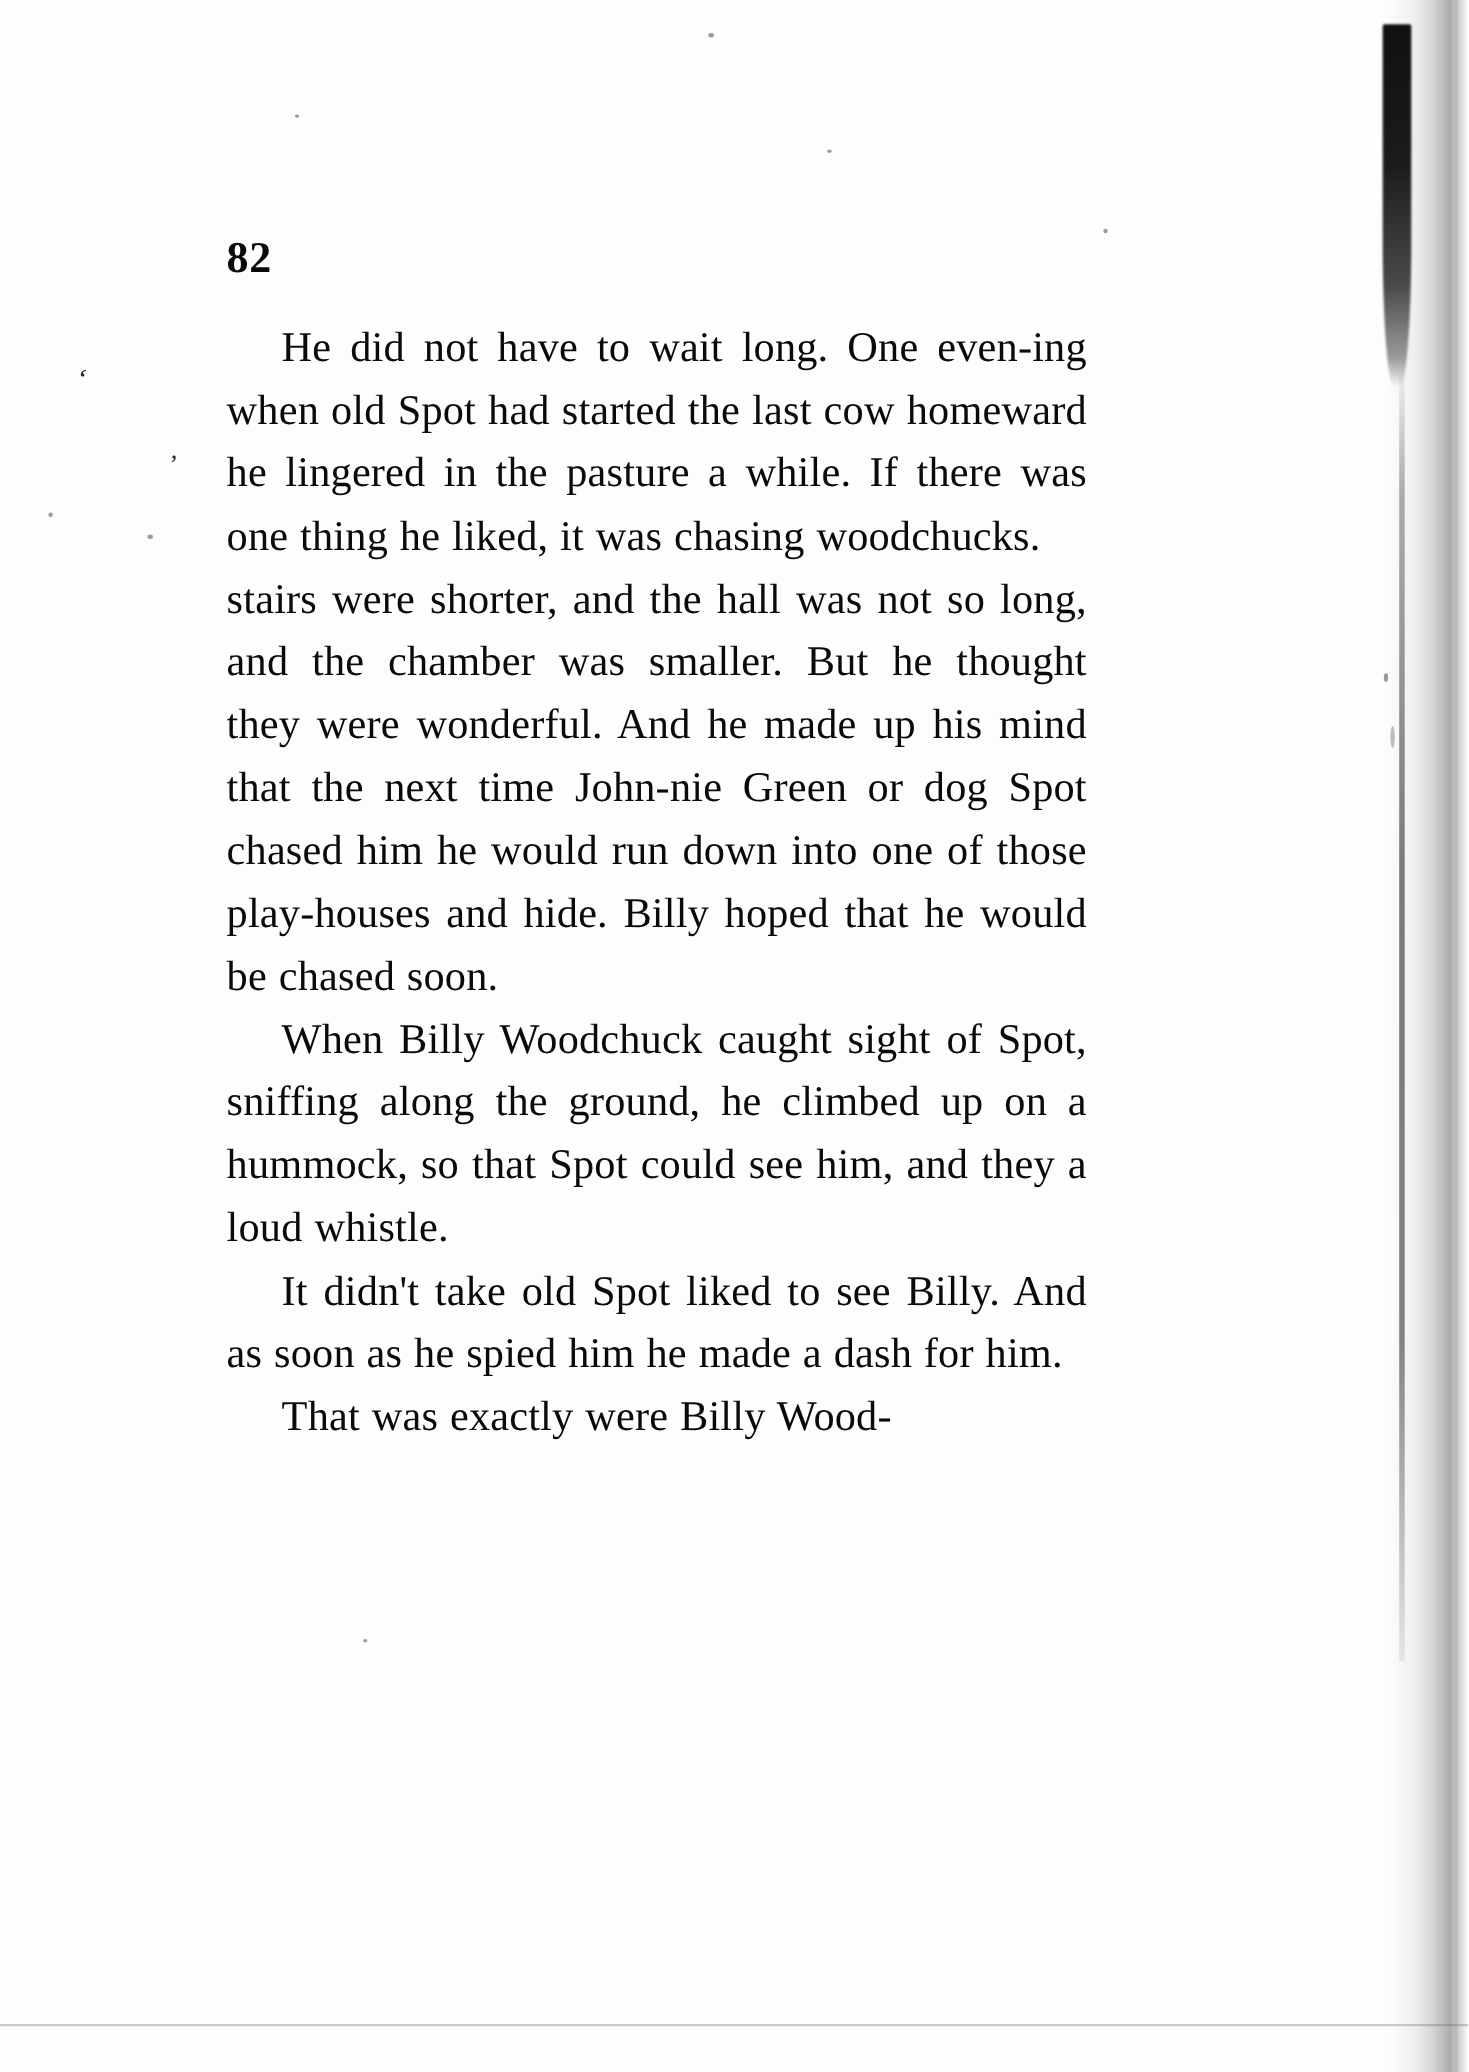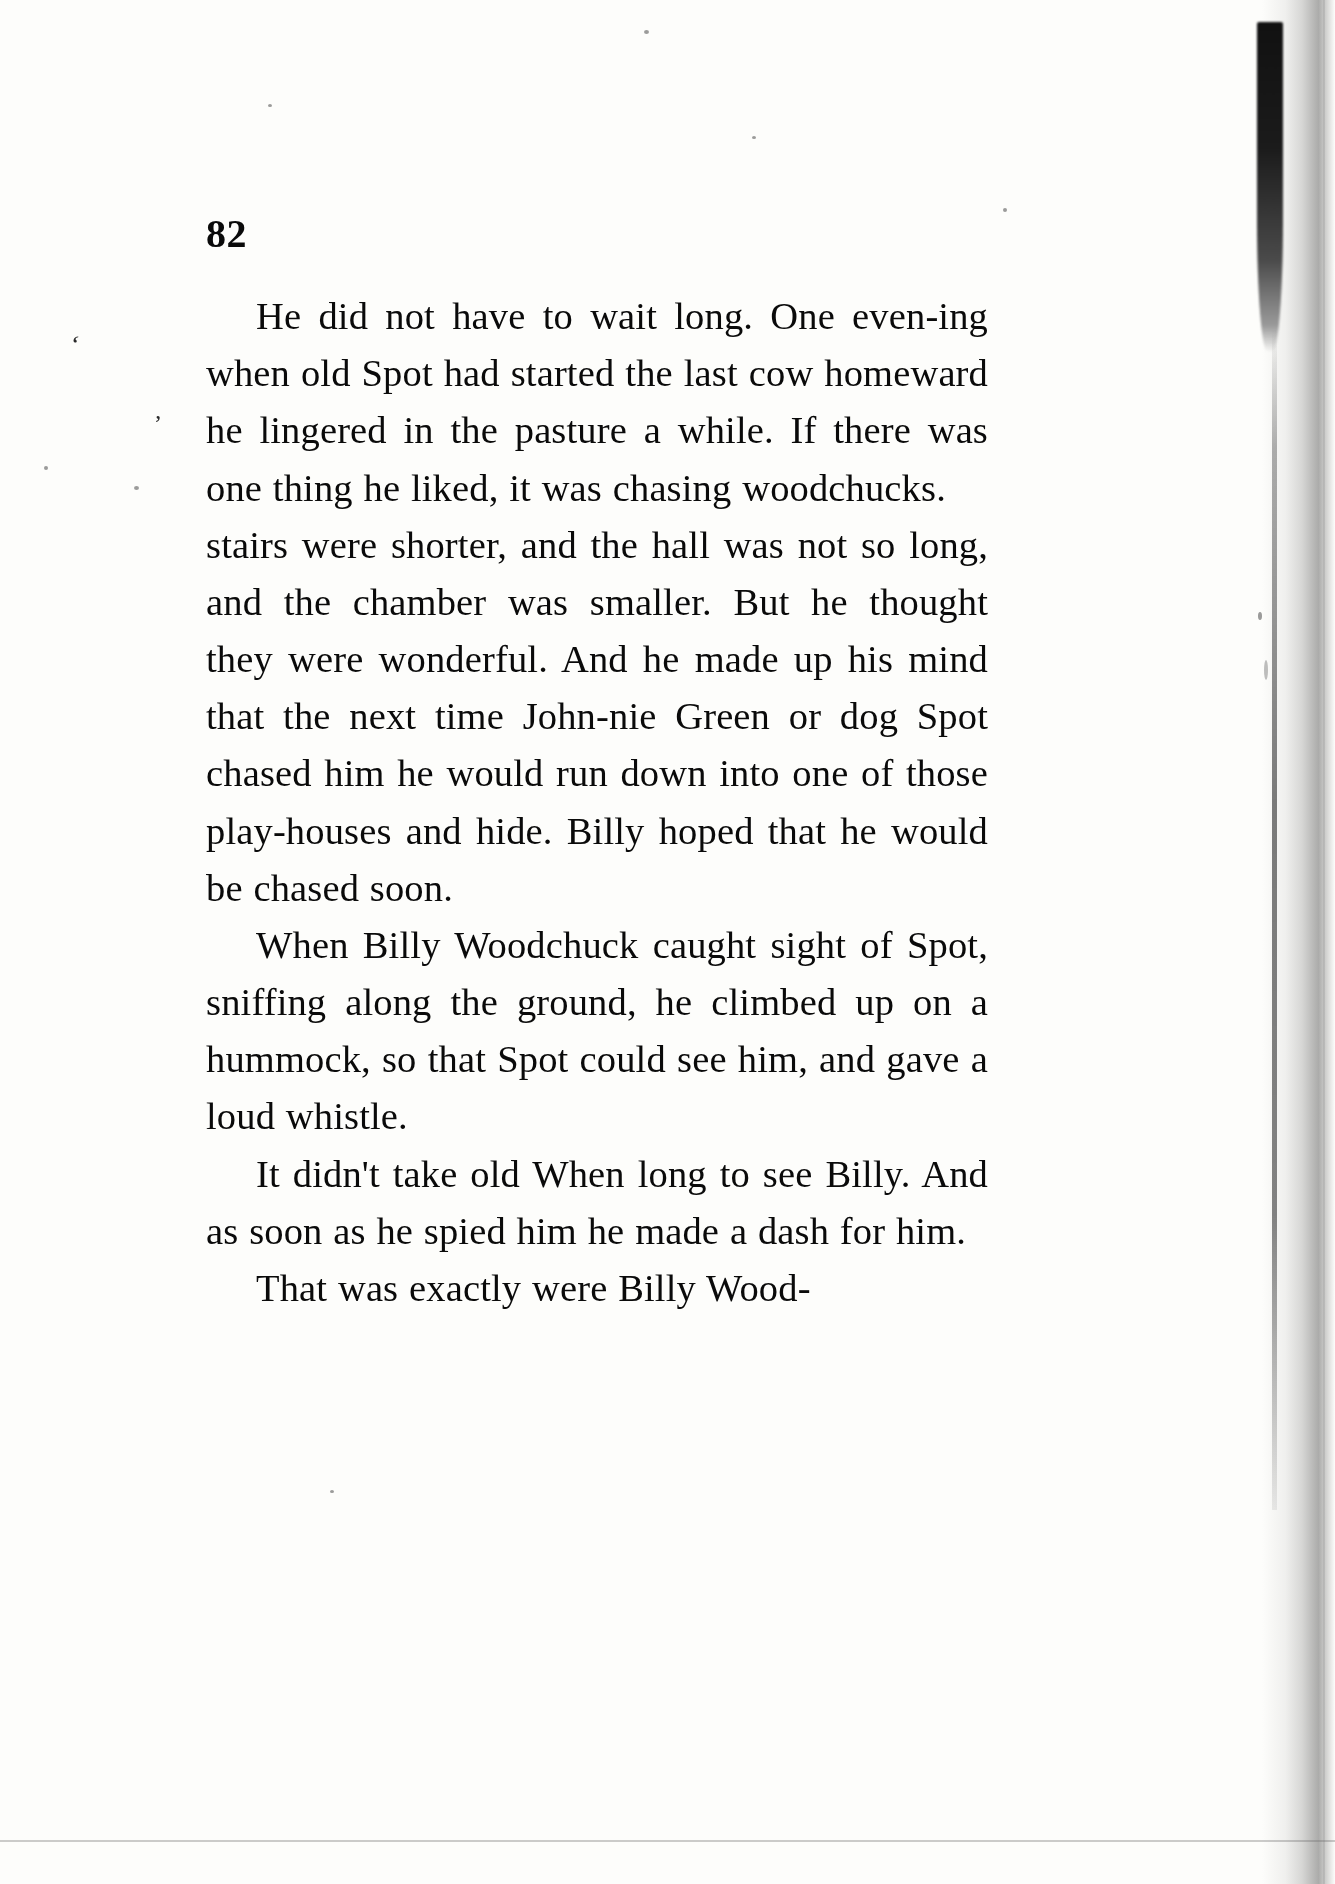--- a/index.html
+++ b/index.html
@@ -170,18 +170,18 @@
   <span class="margin-mark" style="left:154px;top:410px;font-size:24px;">’</span>
 
   <div class="text-column">
 
     <div class="page-header">
       <span class="folio">82</span>
     </div>
 
     <p class="body-par indent">He did not have to wait long.  One even-ing when old Spot had started the last cow homeward he lingered in the pasture a while.  If there was one thing he liked, it was chasing woodchucks.</p>
     <p class="body-par">stairs were shorter, and the hall was not so long, and the chamber was smaller.  But he thought they were wonderful.  And he made up his mind that the next time John-nie Green or dog Spot chased him he would run down into one of those play-houses and hide.  Billy hoped that he would be chased soon.</p>
-    <p class="body-par indent">When Billy Woodchuck caught sight of Spot, sniffing along the ground, he climbed up on a hummock, so that Spot could see him, and gave a loud whistle.</p>
-    <p class="body-par indent">It didn't take old When long to see Billy. And as soon as he spied him he made a dash for him.</p>
+    <p class="body-par indent">When Billy Woodchuck caught sight of Spot, sniffing along the ground, he climbed up on a hummock, so that Spot could see him, and they a loud whistle.</p>
+    <p class="body-par indent">It didn't take old Spot liked to see Billy. And as soon as he spied him he made a dash for him.</p>
     <p class="body-par indent">That was exactly were Billy Wood-</p>
 
   </div>
 </div>
 
 </body></html>

